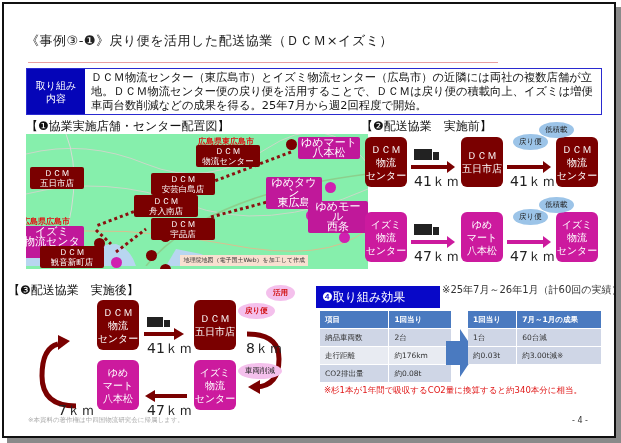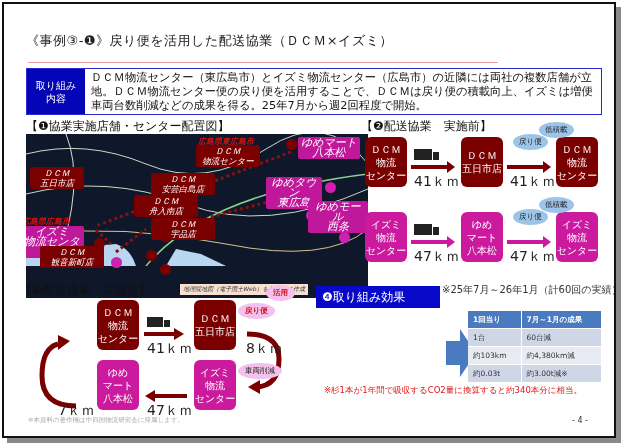--- a/index.html
+++ b/index.html
@@ -5,21 +5,21 @@
   html,body{margin:0;padding:0;background:#fff;}
   body{width:621px;height:443px;position:relative;overflow:hidden;font-family:"DejaVu Sans",sans-serif;}
   .slide{position:absolute;left:2px;top:2px;width:610px;height:432px;border:2px solid #111;background:#fff;box-shadow:5px 5px 0 #8a8a8a;overflow:hidden;}
   .abs{position:absolute;}
   .title{left:22px;top:28px;font-size:13px;color:#222;white-space:nowrap;letter-spacing:0.5px;}
   .title-rule{left:24px;top:58px;width:470px;height:1px;background:#e8a0a0;}
   .intro{left:22px;top:64px;width:574px;height:45px;border:1px solid #2a2ad0;display:flex;}
   .intro-label{width:58px;background:#0505b8;color:#fff;font-size:10px;display:flex;align-items:center;justify-content:center;text-align:center;line-height:13px;}
   .intro-text{flex:1;padding:2px 6px;font-size:11.3px;line-height:14px;color:#111;}
   .sec{font-size:12px;color:#111;white-space:nowrap;}
-  .map{left:22px;top:130px;width:342px;height:164px;background:#0f172a;overflow:hidden;font-style:italic;}
+  .map{left:22px;top:130px;width:342px;height:135px;background:#86efac;overflow:hidden;}
   .map .credit{right:60px;bottom:3px;font-size:6px;background:#f8e0d0;color:#333;padding:1px 3px;}
   .dbox{background:#7a0000;color:#fff;text-align:center;font-size:8.5px;line-height:10px;border-radius:2px;padding:1px 2px;}
   .ybox{background:#c0189a;color:#fff;text-align:center;font-size:11px;line-height:10px;border-radius:2px;padding:1px 2px;}
   .dot-d{width:11px;height:11px;border-radius:50%;background:#7a0000;}
   .dot-y{width:11px;height:11px;border-radius:50%;background:#d020b0;}
   .city{color:#e01010;font-size:8px;font-weight:bold;white-space:nowrap;}
   .node{color:#fff;text-align:center;font-size:10px;line-height:13px;border-radius:6px;display:flex;align-items:center;justify-content:center;flex-direction:column;}
   .node.d{background:#7a0000;}
   .node.y{background:#cc1a9e;}
   .km{font-size:14px;color:#222;white-space:nowrap;}
@@ -164,21 +164,21 @@
         <polygon points="547,238 539,232 539,244" fill="#cc1a9e"></polygon>
         <rect x="410" y="220" width="18" height="11" fill="#222"></rect>
         <rect x="429" y="223" width="6" height="8" fill="#222"></rect>
       </svg>
       <div class="abs km" style="left: 410px; top: 244px;">47ｋｍ</div>
       <div class="abs km" style="left: 506px; top: 244px;">47ｋｍ</div>
       <div class="abs bubble" style="left: 509px; top: 205px;">戻り便</div>
       <div class="abs bubble" style="left: 535px; top: 193px;">低積載</div>
     </div>
 
-  <div class="abs sec" style="left:16px;top:278px;">【❸配送協業　実施後】</div>
+  <div class="abs sec" style="left:4px;top:278px;">【❸配送協業　実施後】</div>
 
   <svg class="abs" style="left:0;top:0;pointer-events:none;" width="610" height="432">
 
     <path d="M243 330 Q275 330 275 355 Q275 382 252 383" stroke="#7a0000" stroke-width="5" fill="none"></path>
     <polygon points="244,383 256,376 256,390" fill="#7a0000"></polygon>
 
     <path d="M72 402 Q38 402 38 372 Q38 344 54 340" stroke="#7a0000" stroke-width="5" fill="none"></path>
     <polygon points="66,337 54,331 54,346" fill="#7a0000"></polygon>
 
     <line x1="140" y1="330" x2="172" y2="330" stroke="#7a0000" stroke-width="4"></line>
@@ -213,41 +213,59 @@
   <div class="abs km" style="left:242px;top:336px;">8ｋｍ</div>
   <div class="abs km" style="left:143px;top:398px;">47ｋｍ</div>
   <div class="abs km" style="left:54px;top:398px;">7ｋｍ</div>
   <div class="abs pbubble" style="left:262px;top:281px;">活用</div>
   <div class="abs pbubble" style="left:234px;top:299px;">戻り便</div>
   <div class="abs pbubble" style="left:234px;top:359px;color:#222;font-weight:normal;">車両削減</div>
 
   <div class="abs effect-title">❹取り組み効果</div>
   <div class="abs" style="left:438px;top:279px;font-size:10px;color:#333;white-space:nowrap;">※25年7月～26年1月（計60回の実績）</div>
 
+  <table class="abs" style="left:316px;top:307px;width:132px;">
+    <thead>
+        <tr>
+      <th>項目</th>
+      <th>1回当り</th>
+    </tr>
+      </thead>
+    <tbody>
+      <tr class="odd">
+          <td>納品車両数</td>
+          <td>2台</td>
+        </tr>
+      <tr class="even">
+          <td>走行距離</td>
+          <td>約176km</td>
+        </tr>
+      <tr class="odd">
+          <td>CO2排出量</td>
+          <td>約0.08t</td>
+        </tr>
+    </tbody>
+  </table>
 
   <svg class="abs" style="left:442px;top:325px;" width="30" height="48">
     <polygon points="0,12 14,12 14,0 30,24 14,48 14,36 0,36" fill="#4a7ac0"></polygon>
   </svg>
 
   <table class="abs" style="left:464px;top:307px;width:134px;">
     <thead>
         <tr>
       <th>1回当り</th>
       <th>7月～1月の成果</th>
     </tr>
       </thead>
     <tbody>
       <tr class="odd">
           <td>1台</td>
           <td>60台減</td>
         </tr>
-      <tr class="even">
-          <td>約103km</td>
-          <td>約4,380km減</td>
-        </tr>
       <tr class="odd">
           <td>約0.03t</td>
           <td>約3.00t減※</td>
         </tr>
     </tbody>
   </table>
 
   <div class="abs note-red" style="left:320px;top:381px;">※杉1本が1年間で吸収するCO2量に換算すると約340本分に相当。</div>
 
   <div class="abs footer" style="left:24px;top:412px;">※本資料の著作権は中四国物流研究会に帰属します。</div>

